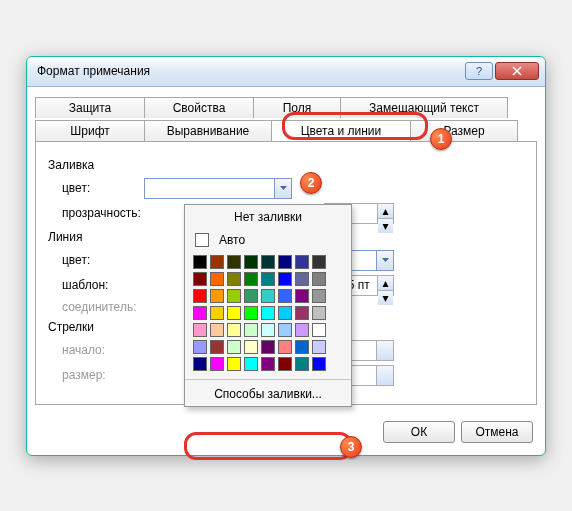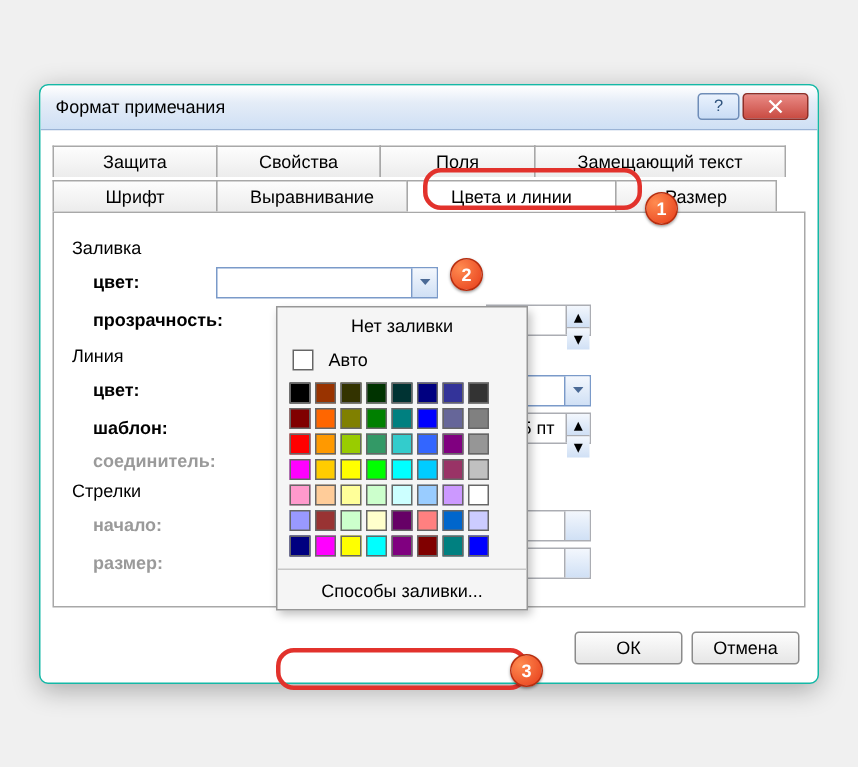--- a/index.html
+++ b/index.html
@@ -10,21 +10,21 @@
 .win-btn { width: 28px; height: 18px; margin-left: 2px; border: 1px solid #6f8db8; border-radius: 3px; background: linear-gradient(#eaf2fd,#c9dcf5); display: flex; align-items: center; justify-content: center; font-size: 11px; color:#30547e; cursor: pointer; }
 .win-btn.close { width: 44px; background: linear-gradient(#e98a85,#c94b42); color:#fff; border-color:#8e2f28; }
 .tabs { margin: 8px 8px 0 8px; display: flex; flex-wrap: wrap; }
 .tab { border: 1px solid #a8a8a8; border-bottom: none; background: linear-gradient(#fdfdfd,#ececec); padding: 3px 0; margin-right: -1px; margin-top: 2px; text-align: center; cursor: pointer; }
 .tab.row1 { order: 1; }
 .tab.row2 { order: 2; }
 .tab.active { background: #fff; position: relative; z-index: 2; }
 .tab-body { border: 1px solid #a8a8a8; margin: 0 8px 8px 8px; padding: 10px 12px 14px 12px; background: #fff; position: relative; }
 .group-title { margin: 6px 0 6px 0; }
 .row { display: flex; align-items: center; margin: 4px 0; }
-.label { width: 96px; padding-left: 14px; color: #000; font-weight: bold; }
+.label { width: 96px; padding-left: 14px; color: #000; }
 .label.disabled, .disabled { color: #9a9a9a; }
 .combo { height: 21px; border: 1px solid #7a9ac9; background: #fff; position: relative; display: flex; align-items: center; }
 .combo .arrow { width: 17px; height: 100%; border-left: 1px solid #7a9ac9; background: linear-gradient(#f3f7fd,#d0e0f5); display: flex; align-items: center; justify-content: center; position: absolute; right: 0; top: 0; cursor: pointer; }
 .combo .arrow svg { width: 7px; height: 4px; }
 .combo .swatch { width: 120px; height: 13px; margin-left: 3px; background: #fff; border: none; }
 .spinner { width: 70px; height: 21px; border: 1px solid #abadb3; display: flex; align-items: center; padding-left: 6px; position: relative; background:#fff; }
 .spinner .sp-btns { position: absolute; right: 0; top: 0; width: 16px; height: 100%; display: flex; flex-direction: column; border-left: 1px solid #abadb3; }
 .spinner .sp-btns div { flex: 1; background: linear-gradient(#f3f7fd,#d0e0f5); display: flex; align-items: center; justify-content: center; cursor: pointer; }
 .spinner .sp-btns div:first-child { border-bottom: 1px solid #abadb3; }
 .buttons { display: flex; justify-content: flex-end; padding: 8px 12px 12px 16px; gap: 6px; }
@@ -52,21 +52,21 @@
     <div class="win-btn close">
       <svg width="10" height="10" viewBox="0 0 10 10">
           <path d="M1 1 L9 9 M9 1 L1 9" stroke="#fff" stroke-width="1.6"></path>
         </svg>
     </div>
   </div>
 
   <div class="tabs">
     <div class="tab row1" style="width:110px">Защита</div>
     <div class="tab row1" style="width:110px">Свойства</div>
-    <div class="tab row1" style="width:104px">Поля</div>
+    <div class="tab row1" style="width:88px">Поля</div>
     <div class="tab row1" style="width:168px">Замещающий текст</div>
     <div class="tab row2" style="width:110px">Шрифт</div>
     <div class="tab row2" style="width:128px">Выравнивание</div>
     <div class="tab row2 active" style="width:140px">Цвета и линии</div>
     <div class="tab row2" style="width:108px">Размер</div>
   </div>
 
   <div class="tab-body">
     <div class="group-title">Заливка</div>
     <div class="row">

